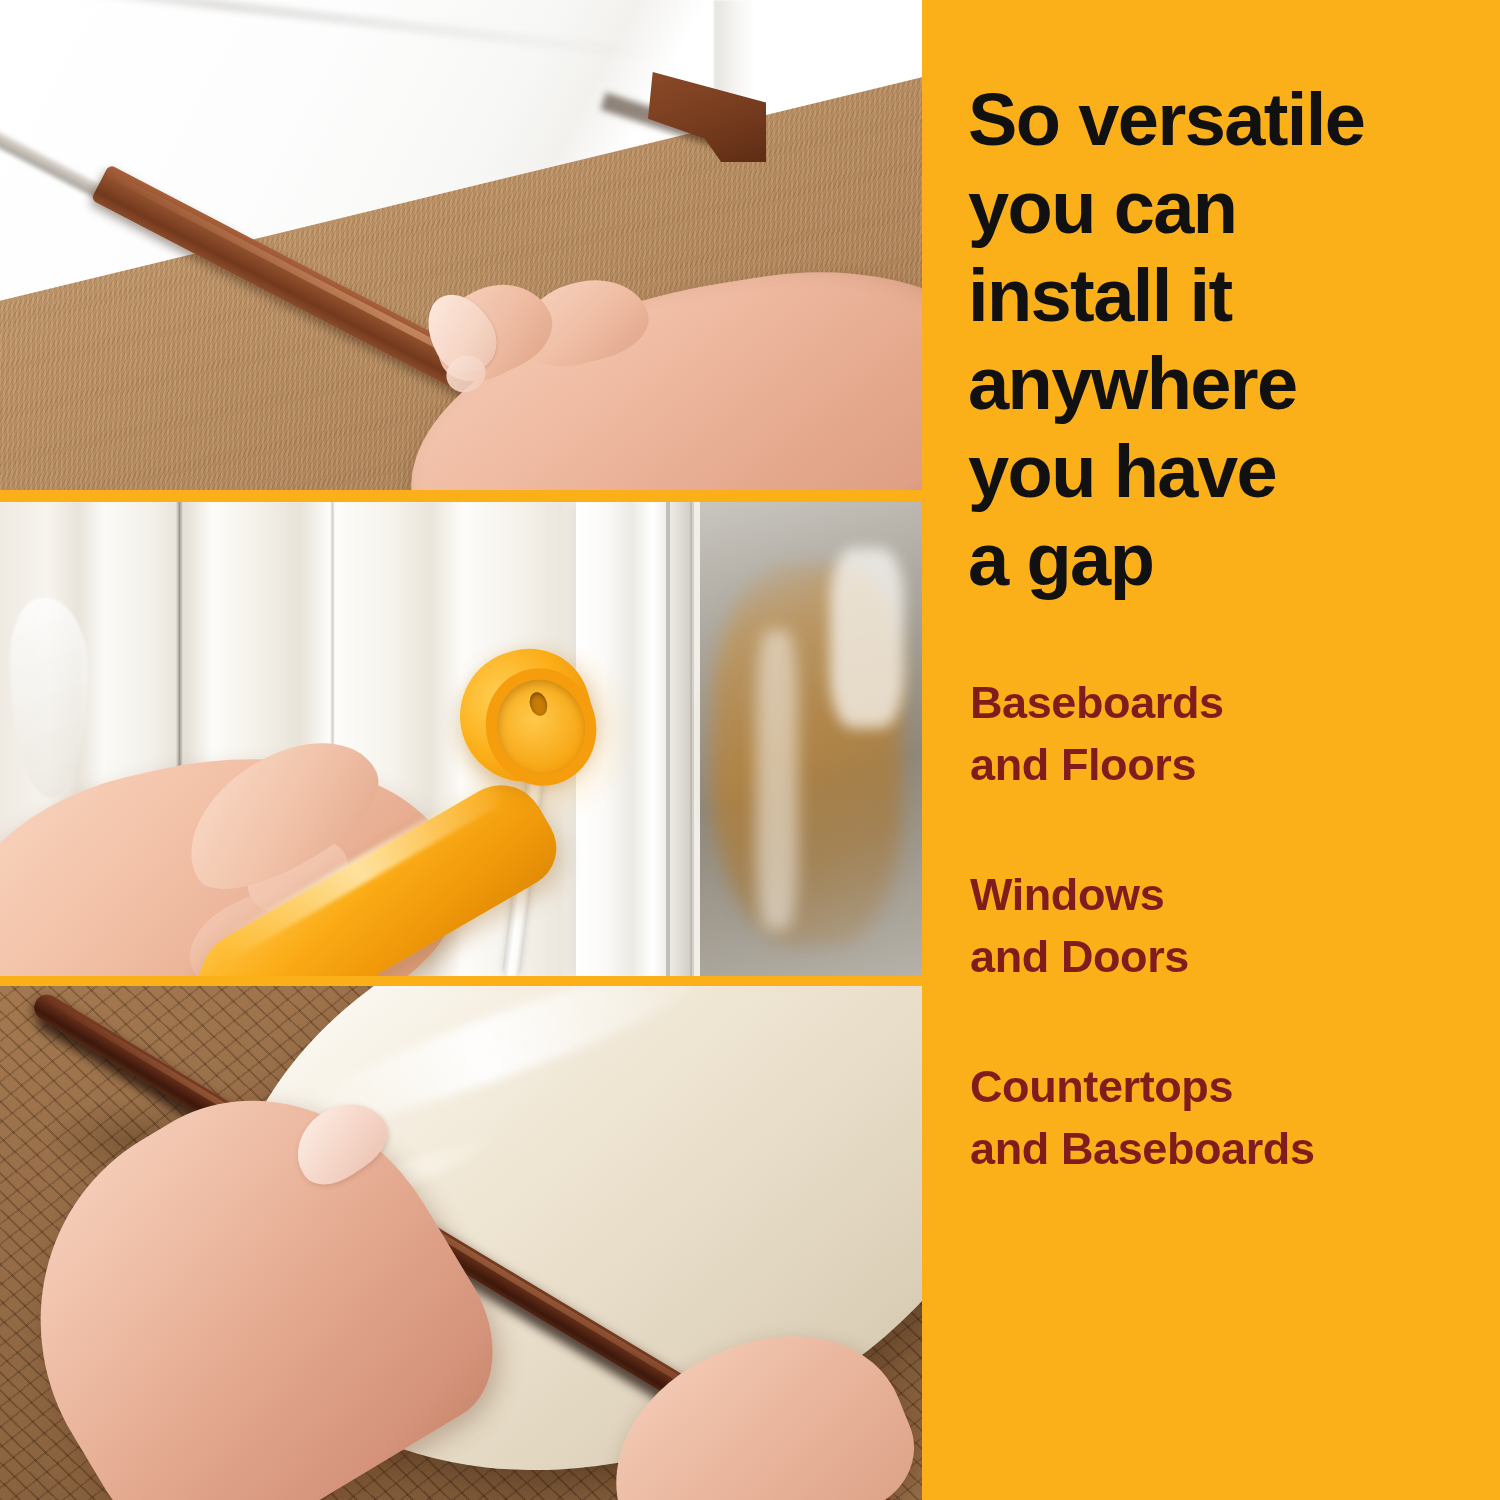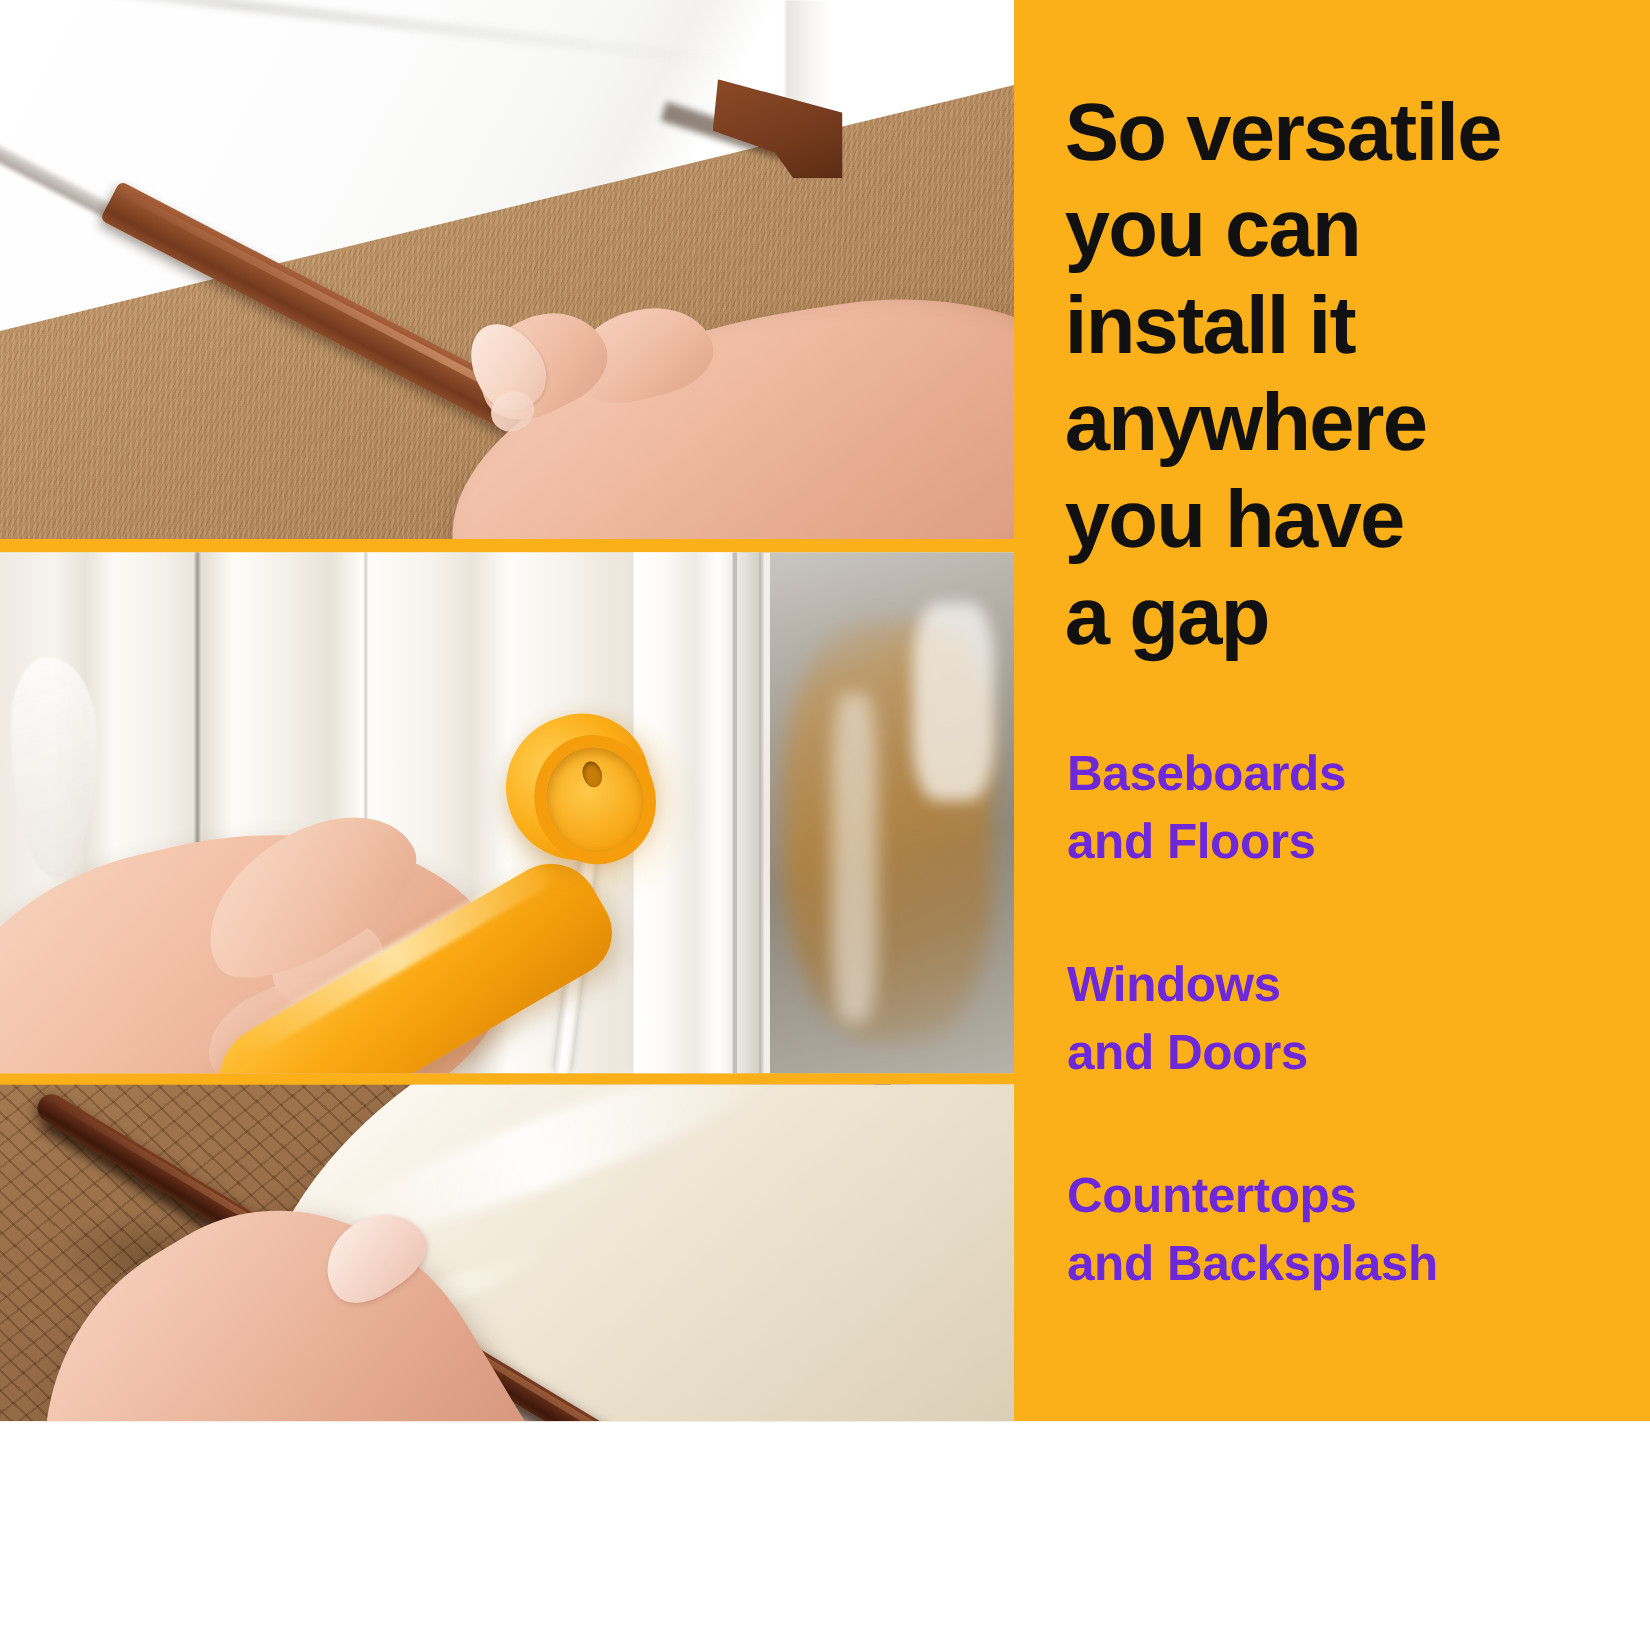--- a/index.html
+++ b/index.html
@@ -4,21 +4,21 @@
 <title>Versatile Caulk Strip — Product Infographic</title>
 <style>
   html, body {
     margin: 0;
     padding: 0;
     background: #ffffff;
   }
   .canvas {
     position: relative;
     width: 1500px;
-    height: 1292px;
+    height: 1500px;
     overflow: hidden;
     background: #FBB01A;
     font-family: "Liberation Sans", sans-serif;
   }
 
   
   .photo-col {
     position: absolute;
     left: 0; top: 0;
     width: 922px;
@@ -481,21 +481,21 @@
     letter-spacing: -1.6px;
     white-space: pre-line;
     font-stretch: condensed;
   }
   .benefit-list {
     position: absolute;
     left: 48px; top: 672px;
     width: 520px;
   }
   .benefit {
-    color: #6d28d9;
+    color: #7f1d1d;
     font-size: 45px;
     font-weight: 700;
     line-height: 62px;
     letter-spacing: -0.4px;
     margin-bottom: 68px;
     white-space: pre-line;
   }
   .benefit:last-child { margin-bottom: 0; }
 </style>
 </head>
@@ -578,17 +578,17 @@
 anywhere
 you have
 a gap</div>
 
     <div class="benefit-list">
       <div class="benefit">Baseboards
 and Floors</div>
       <div class="benefit">Windows
 and Doors</div>
       <div class="benefit">Countertops
-and Backsplash</div>
+and Baseboards</div>
     </div>
   </div>
 
 </div>
 
 </body></html>

